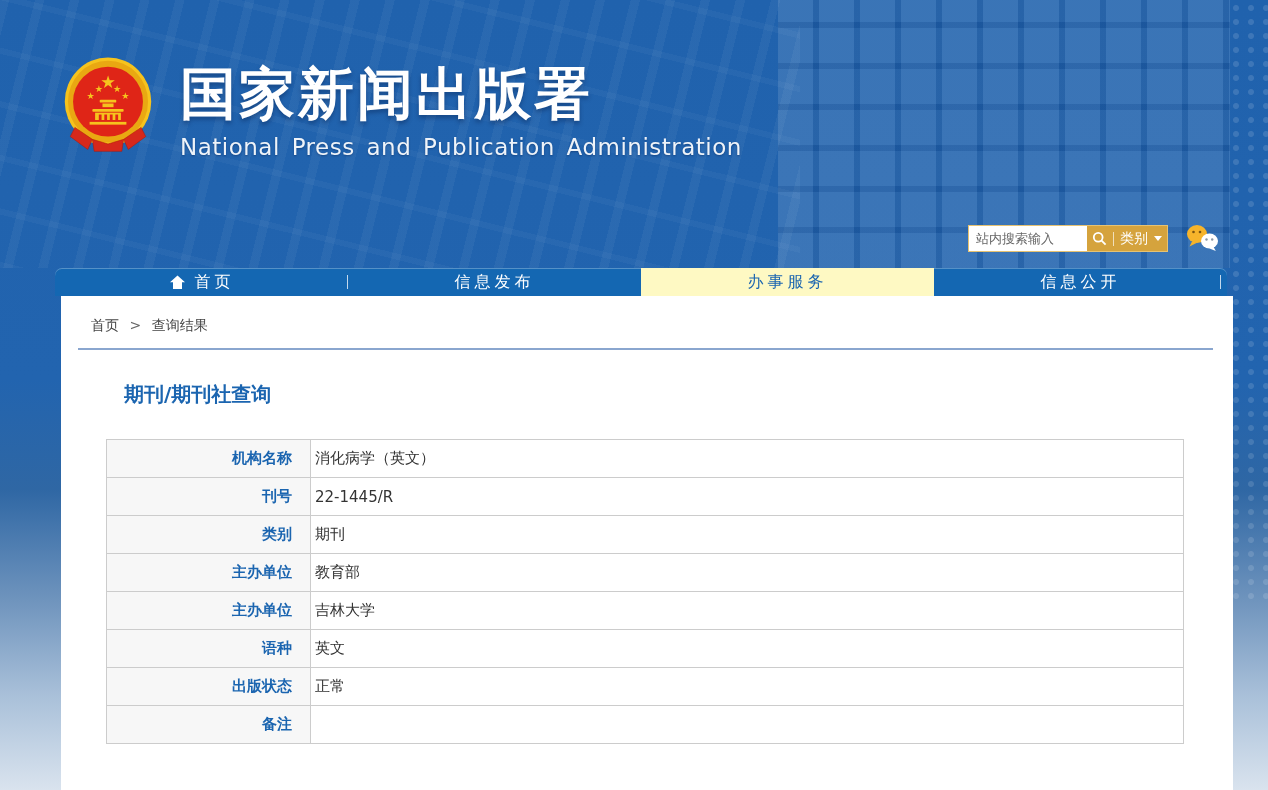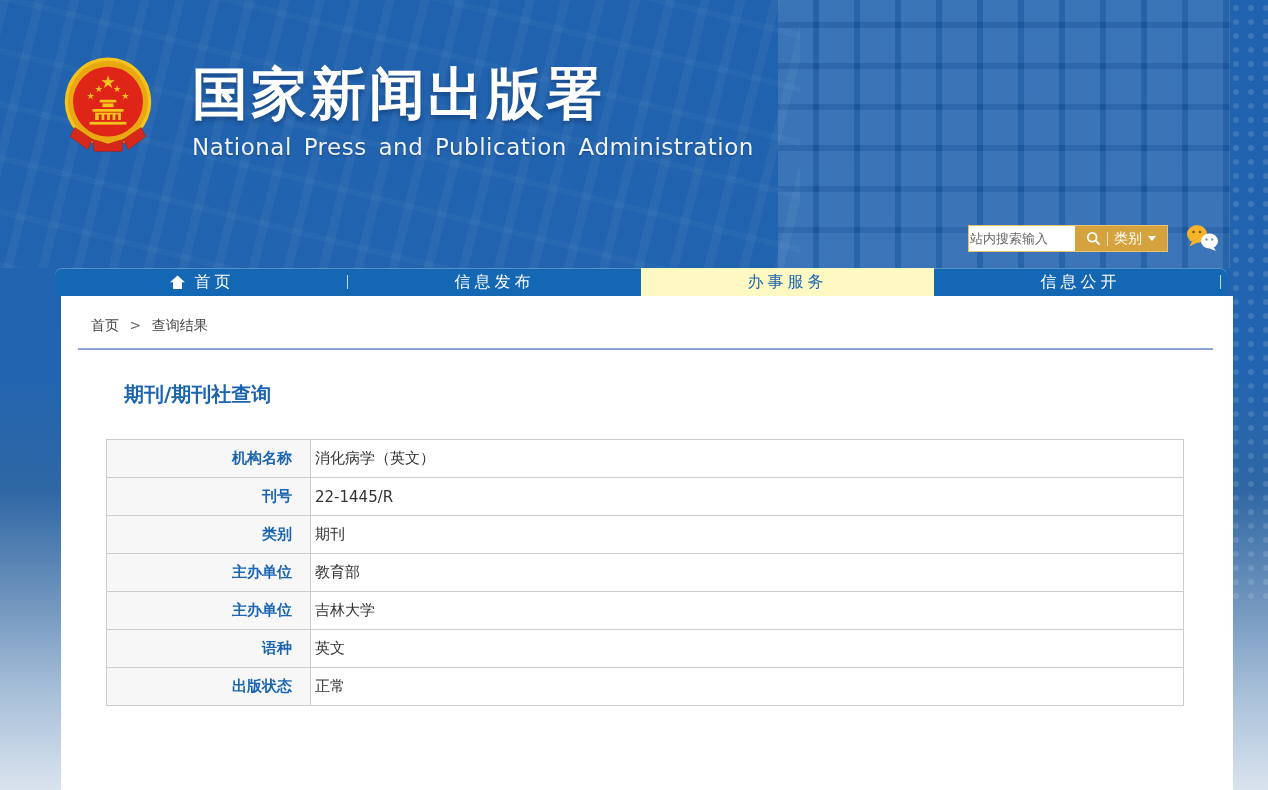--- a/index.html
+++ b/index.html
@@ -24,36 +24,36 @@
     pointer-events:none;
   }
   .tex-binary{
     position:absolute;left:1228px;top:0;width:40px;height:600px;
     background-image:radial-gradient(circle at 8px 8px,rgba(255,255,255,.13) 2.5px,transparent 3.5px);
     background-size:15px 14px;pointer-events:none;
   }
   
   .site-header{position:absolute;left:62px;top:52px;display:flex;align-items:flex-start;}
   .emblem{width:92px;height:114px;flex:0 0 auto;}
-  .titles{margin-left:38px;padding-top:14px;}
+  .titles{margin-left:26px;padding-top:14px;}
   .site-title{
     font-size:56px;font-weight:bold;color:#ffffff;letter-spacing:3px;line-height:1;
     text-shadow:0 3px 4px rgba(0,20,60,.35);
   }
   .site-subtitle{
     margin-top:12px;font-size:23px;color:#eef3f9;letter-spacing:.5px;word-spacing:4px;
     text-shadow:0 1px 2px rgba(0,20,60,.35);
   }
   
   .searchbar{
     position:absolute;left:968px;top:225px;height:27px;width:200px;box-sizing:border-box;
     display:flex;align-items:stretch;background:#d5a33d;border:1px solid #e6c272;
   }
   .search-input{
-    width:104px;border:none;outline:none;padding:0 1px;font-size:13px;color:#333;
+    width:104px;border:none;outline:none;padding:0 7px;font-size:13px;color:#333;
     font-family:"DejaVu Sans","Liberation Sans",sans-serif;
   }
   .search-input::placeholder{color:#666;}
   .search-gold{flex:1;display:flex;align-items:center;justify-content:center;gap:6px;color:#fff;}
   .search-divider{width:1px;height:14px;background:rgba(255,255,255,.65);}
   .cat-label{font-size:14px;color:#fff;}
   .caret-down{width:0;height:0;border-left:4px solid transparent;border-right:4px solid transparent;border-top:5px solid #fff;}
   .wechat{position:absolute;left:1186px;top:224px;width:34px;height:28px;cursor:pointer;}
   
   .main-nav{
@@ -213,17 +213,21 @@
           <td>吉林大学</td>
         </tr>
         <tr>
           <th>语种</th>
           <td>英文</td>
         </tr>
         <tr>
           <th>出版状态</th>
           <td>正常</td>
         </tr>
+        <tr>
+          <th>备注</th>
+          <td></td>
+        </tr>
       </tbody>
     </table>
   </main>
 
 </div>
 
 </body></html>

